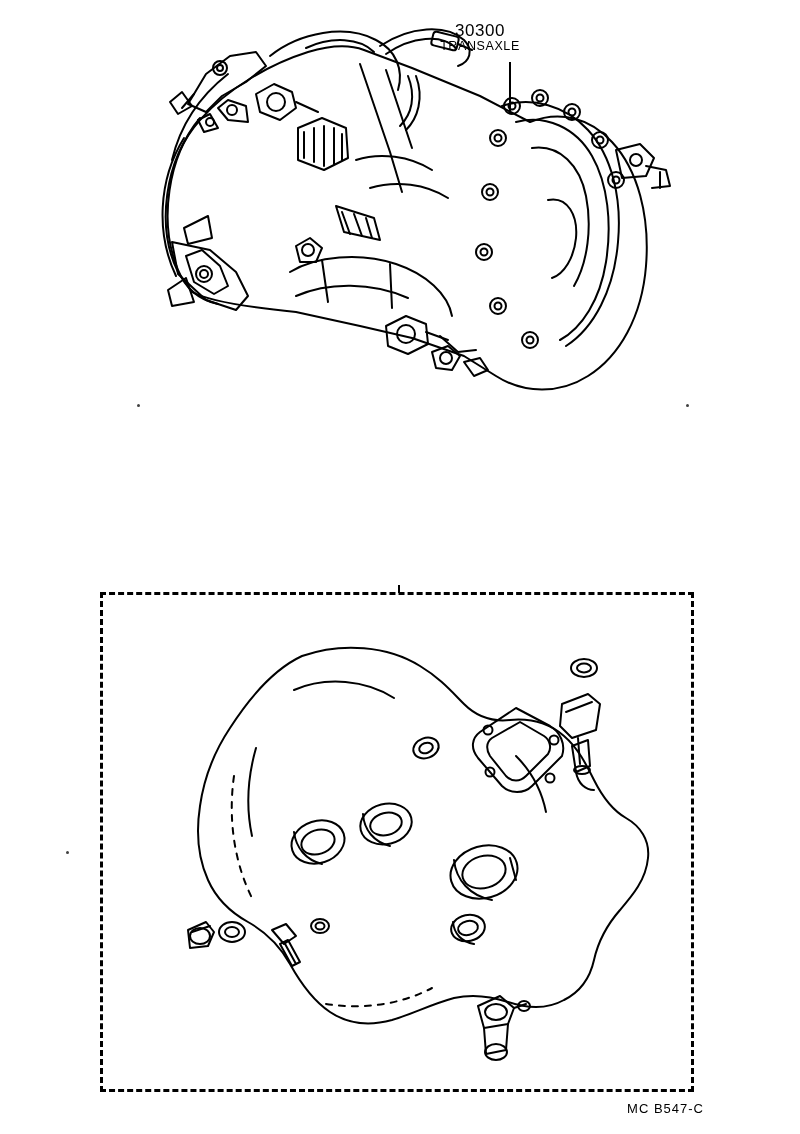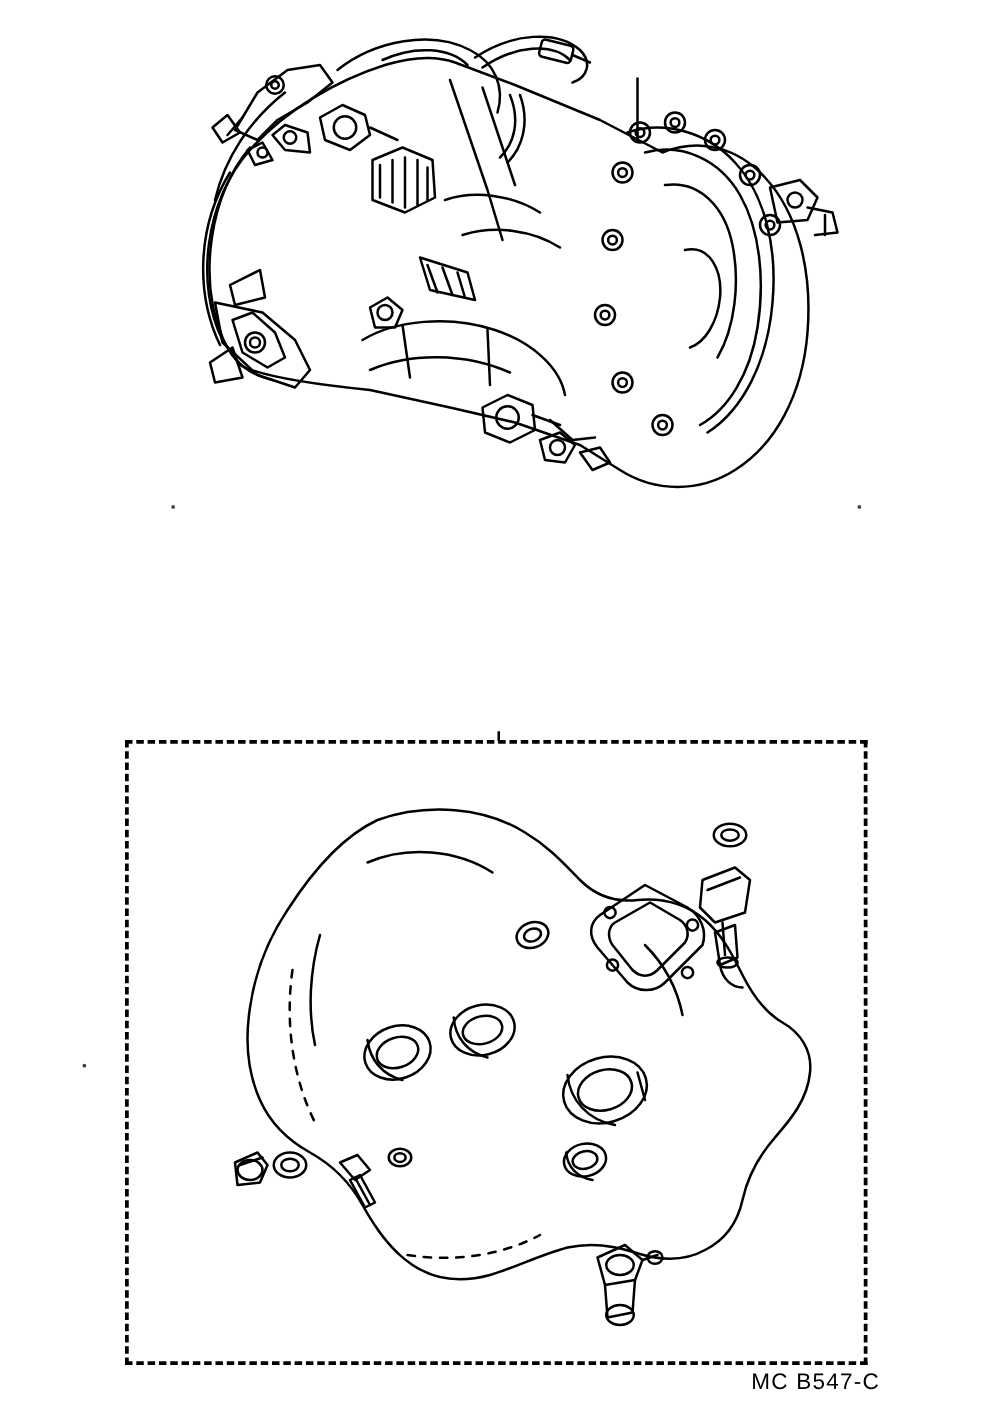--- a/index.html
+++ b/index.html
@@ -79,21 +79,21 @@
   .leader {
     position: absolute;
     background: #000;
   }
 
   
   #diagram-code {
     position: absolute;
     right: 96px;
     bottom: 18px;
-    font-size: 18px;
+    font-size: 13px;
     letter-spacing: 1px;
     font-family: "Liberation Sans", sans-serif;
     margin-left: 32px;
   }
 
   
   .reg-dot {
     position: absolute;
     width: 3px;
     height: 3px;
@@ -222,20 +222,24 @@
       <path d="M600 162 L 600 178"></path>
 
       <path d="M126 268 L 108 280 L 112 296 L 134 292 Z"></path>
 
       <path d="M372 342 L 388 336 L 400 346 L 392 360 L 376 358 Z"></path>
       <circle cx="386" cy="348" r="6"></circle>
       <path d="M404 352 L 420 348 L 428 360 L 414 366 Z"></path>
     </svg>
   </div>
 
+  <div class="callout" id="transaxle-label" style="left:400px; top:22px; width:160px;">
+    <span class="part-no">30300</span>
+    <span class="part-name">TRANSAXLE</span>
+  </div>
 
   <div class="leader" style="left:509px; top:62px; width:2px; height:52px;"></div>
 
   <div id="kit-box"></div>
 
 
   <div class="leader" style="left:398px; top:585px; width:2px; height:8px;"></div>
 
   <div class="figure" id="gasket-kit-figure">
     <svg viewBox="0 0 650 520" xmlns="http://www.w3.org/2000/svg" fill="none" stroke="#000" stroke-width="2" stroke-linecap="round" stroke-linejoin="round">

